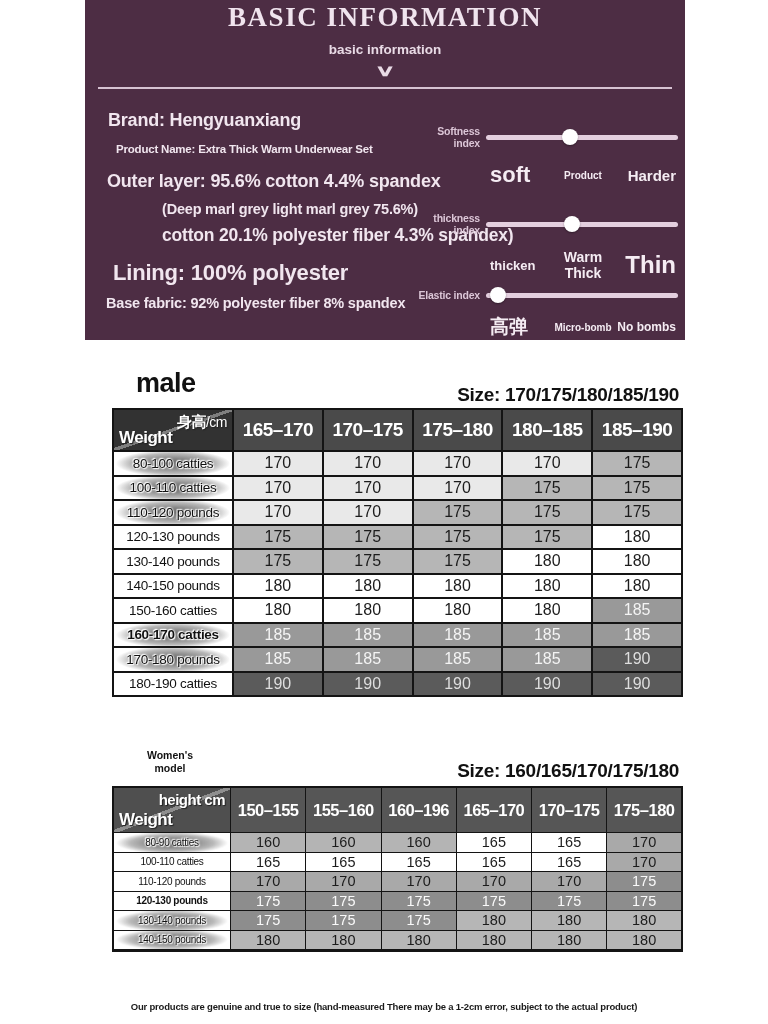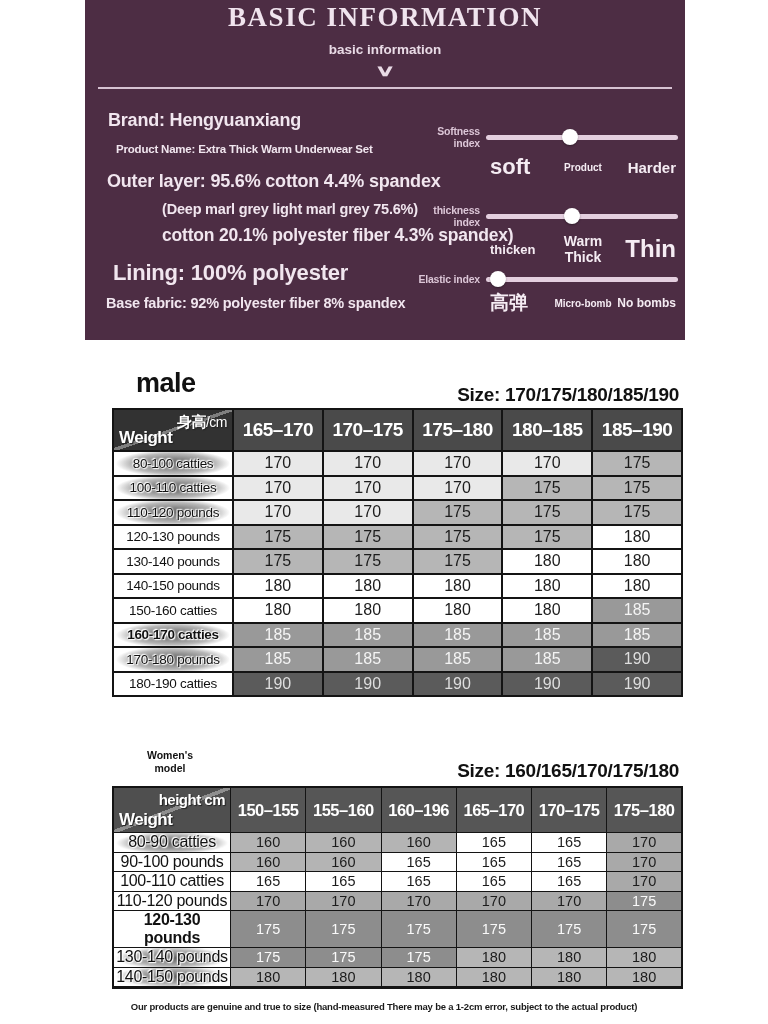--- a/index.html
+++ b/index.html
@@ -28,21 +28,21 @@
   .details .dline:nth-child(6){font-size:22px;margin:14px 0 0 28px;}
   .details .dline:nth-child(7){font-size:14.5px;margin:9px 0 0 21px;}
 
   .sliders{position:absolute;right:7px;top:36px;width:262px;}
   .slider-row{display:flex;align-items:center;}
   .slider-label{width:64px;font-size:10.5px;font-weight:bold;color:#dcc6d7;
                 text-align:right;margin-right:6px;letter-spacing:-0.2px;}
   .track{position:relative;flex:1;height:5px;background:var(--slider-track,#e4cfdf);border-radius:3px;}
   .knob{position:absolute;top:50%;width:16px;height:16px;background:var(--knob,#fff);
         border-radius:50%;transform:translate(-50%,-50%);box-shadow:0 1px 2px rgba(0,0,0,.35);}
-  .marks{display:flex;align-items:center;margin-left:70px;margin-top:5px;color:#f5ecf3;font-weight:bold;}
+  .marks{display:flex;align-items:center;margin-left:70px;margin-top:13px;color:#f5ecf3;font-weight:bold;}
   .mk{flex:1;}
   .mk.mk0{text-align:left;padding-left:4px;}
   .mk.mk1{text-align:center;}
   .mk.mk2{text-align:right;padding-right:2px;}
   .slider:nth-child(1){margin-bottom:24px;}
   .slider:nth-child(1) .mk0{font-size:22px;}
   .slider:nth-child(1) .mk1{font-size:10px;}
   .slider:nth-child(1) .mk2{font-size:15px;}
   .slider:nth-child(2){margin-bottom:8px;}
   .slider:nth-child(2) .mk0{font-size:13px;}
@@ -74,21 +74,21 @@
                        color:#fff;font-size:19px;font-weight:bold;letter-spacing:-0.5px;}
   #male-table thead th.corner{background:var(--male-corner-bg,#323232);width:118px;}
   #male-table tbody th{background:#fff;font-size:13.5px;font-weight:normal;letter-spacing:-0.3px;}
   #male-table tbody td{height:22.5px;font-size:16px;}
 
   #female-table{border:2px solid #141414;border-bottom-width:3px;}
   #female-table th,#female-table td{border:1.5px solid #141414;}
   #female-table thead th{height:44px;background:var(--female-header-bg,#565656);
                          color:#fff;font-size:16.5px;font-weight:bold;letter-spacing:-0.5px;}
   #female-table thead th.corner{background:var(--female-corner-bg,#4f4f4f);width:116px;}
-  #female-table tbody th{background:#fff;font-size:16px;font-weight:normal;letter-spacing:-0.3px;}
+  #female-table tbody th{background:#fff;font-size:10px;font-weight:normal;letter-spacing:-0.3px;}
   #female-table tbody td{height:18.5px;font-size:14.5px;}
 
   tr.bold th{font-weight:bold !important;}
   tr.smudge th{background-image:radial-gradient(ellipse 62% 75% at 50% 50%,
                rgba(55,55,55,0.85),rgba(55,55,55,0.35) 58%,rgba(55,55,55,0) 78%) !important;
                text-shadow:0 0 2px #fff,0 0 3px #fff,1px 1px 1px #fff,-1px -1px 1px #fff;}
 
   .corner{position:relative;}
   .corner .diag{position:absolute;inset:0;
                 background:linear-gradient(to bottom right,transparent 47.5%,
@@ -294,29 +294,20 @@
         <tr class="smudge">
           <th>80-90 catties</th>
           <td style="background: rgb(180, 180, 180); color: rgb(28, 28, 28);">160</td>
           <td style="background: rgb(180, 180, 180); color: rgb(28, 28, 28);">160</td>
           <td style="background: rgb(180, 180, 180); color: rgb(28, 28, 28);">160</td>
           <td style="background: rgb(255, 255, 255); color: rgb(28, 28, 28);">165</td>
           <td style="background: rgb(255, 255, 255); color: rgb(28, 28, 28);">165</td>
           <td style="background: rgb(169, 169, 169); color: rgb(28, 28, 28);">170</td>
         </tr>
         <tr>
-          <th>90-100 pounds</th>
-          <td style="background: rgb(180, 180, 180); color: rgb(28, 28, 28);">160</td>
-          <td style="background: rgb(180, 180, 180); color: rgb(28, 28, 28);">160</td>
-          <td style="background: rgb(255, 255, 255); color: rgb(28, 28, 28);">165</td>
-          <td style="background: rgb(255, 255, 255); color: rgb(28, 28, 28);">165</td>
-          <td style="background: rgb(255, 255, 255); color: rgb(28, 28, 28);">165</td>
-          <td style="background: rgb(169, 169, 169); color: rgb(28, 28, 28);">170</td>
-        </tr>
-        <tr>
           <th>100-110 catties</th>
           <td style="background: rgb(255, 255, 255); color: rgb(28, 28, 28);">165</td>
           <td style="background: rgb(255, 255, 255); color: rgb(28, 28, 28);">165</td>
           <td style="background: rgb(255, 255, 255); color: rgb(28, 28, 28);">165</td>
           <td style="background: rgb(255, 255, 255); color: rgb(28, 28, 28);">165</td>
           <td style="background: rgb(255, 255, 255); color: rgb(28, 28, 28);">165</td>
           <td style="background: rgb(169, 169, 169); color: rgb(28, 28, 28);">170</td>
         </tr>
         <tr>
           <th>110-120 pounds</th>

